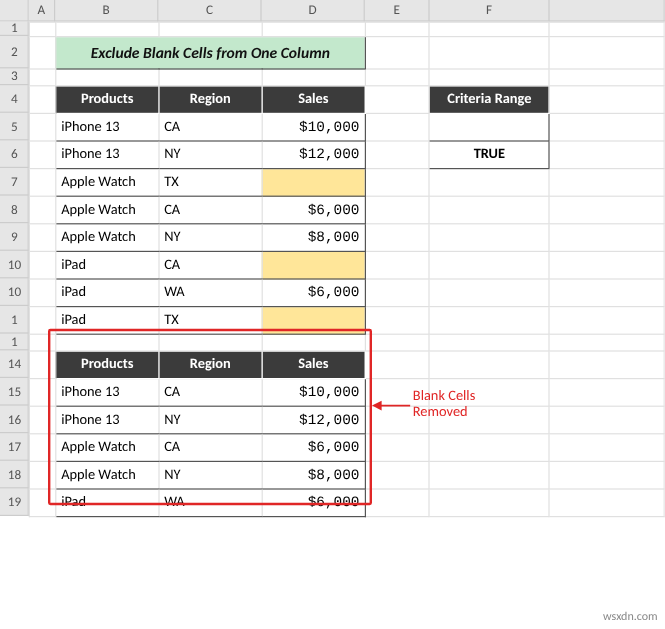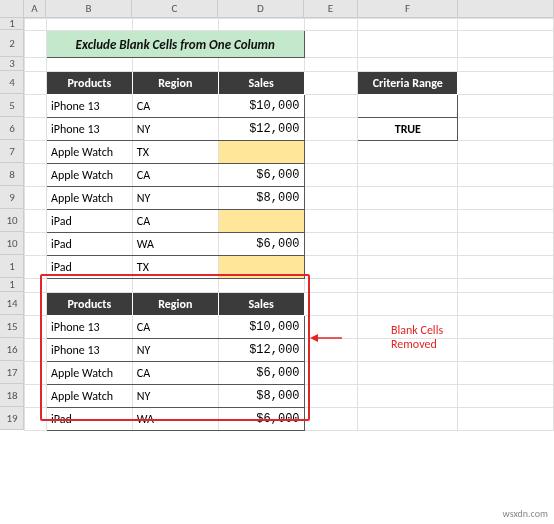--- a/index.html
+++ b/index.html
@@ -343,18 +343,18 @@
     </table>
 </div>
 
 <div class="red-box" style="left:40px; top:274px; width:270px; height:147px;"></div>
 
 <svg class="callout-arrow" style="left:310px; top:332px;" width="32" height="12">
   <line x1="32" y1="6" x2="6" y2="6" stroke="#e02626" stroke-width="1.5"></line>
   <polygon points="0,6 8,2 8,10" fill="#e02626"></polygon>
 </svg>
 
-<div class="callout" style="left:344px; top:323px;margin-left:47px;">
+<div class="callout" style="left:344px; top:323px;">
   <div>Blank Cells</div>
   <div>Removed</div>
 </div>
 
 <div class="watermark">wsxdn.com</div>
 
 </body></html>

